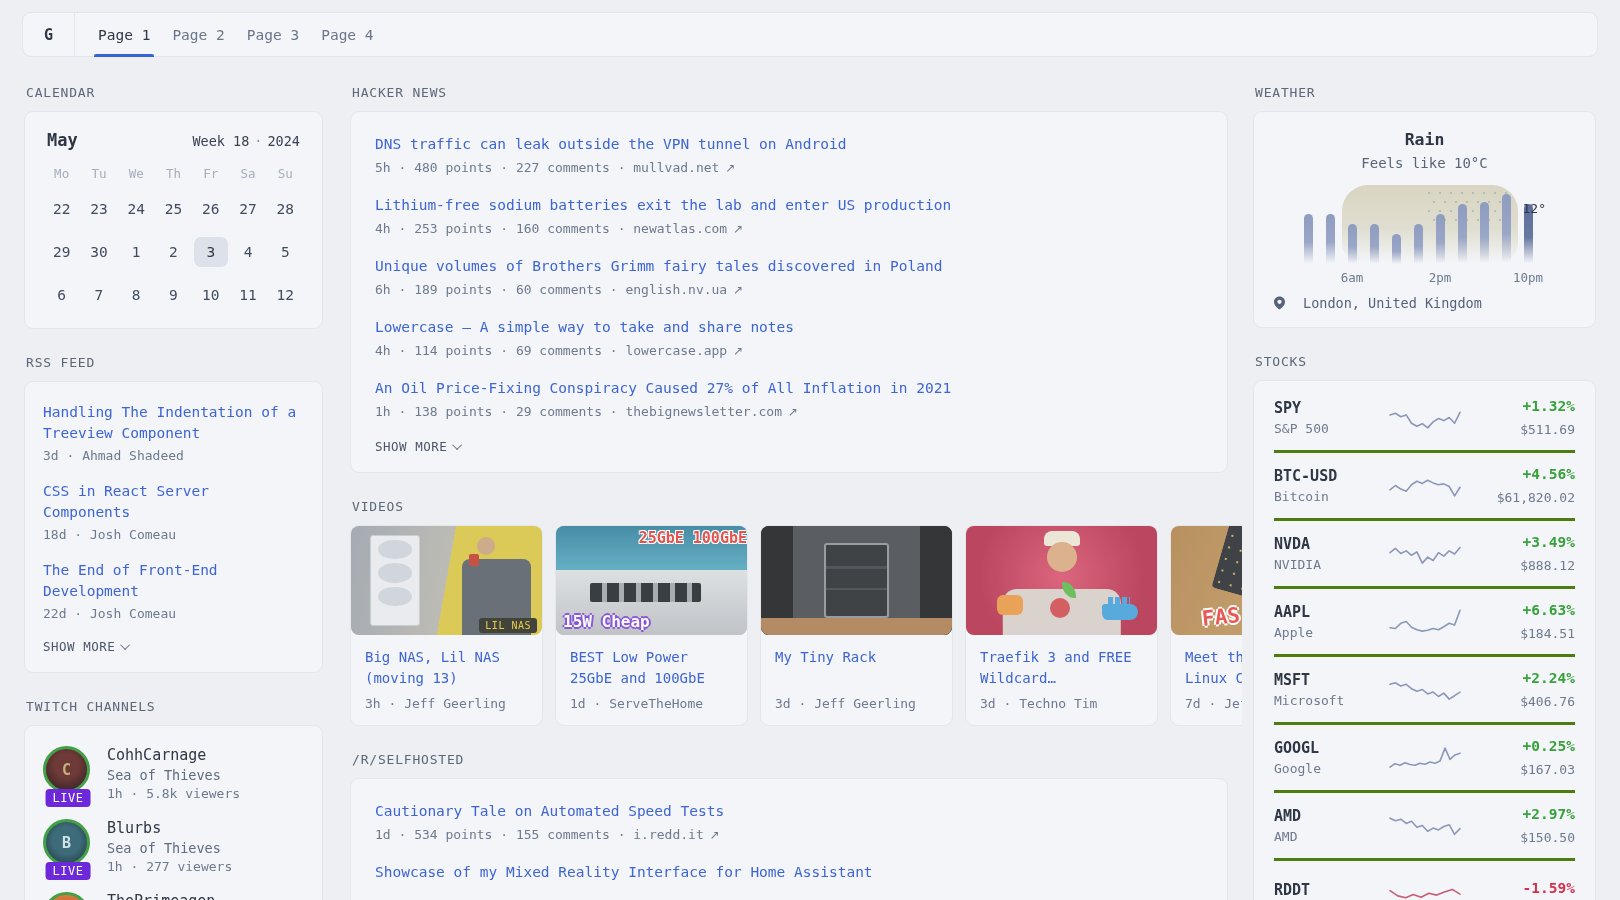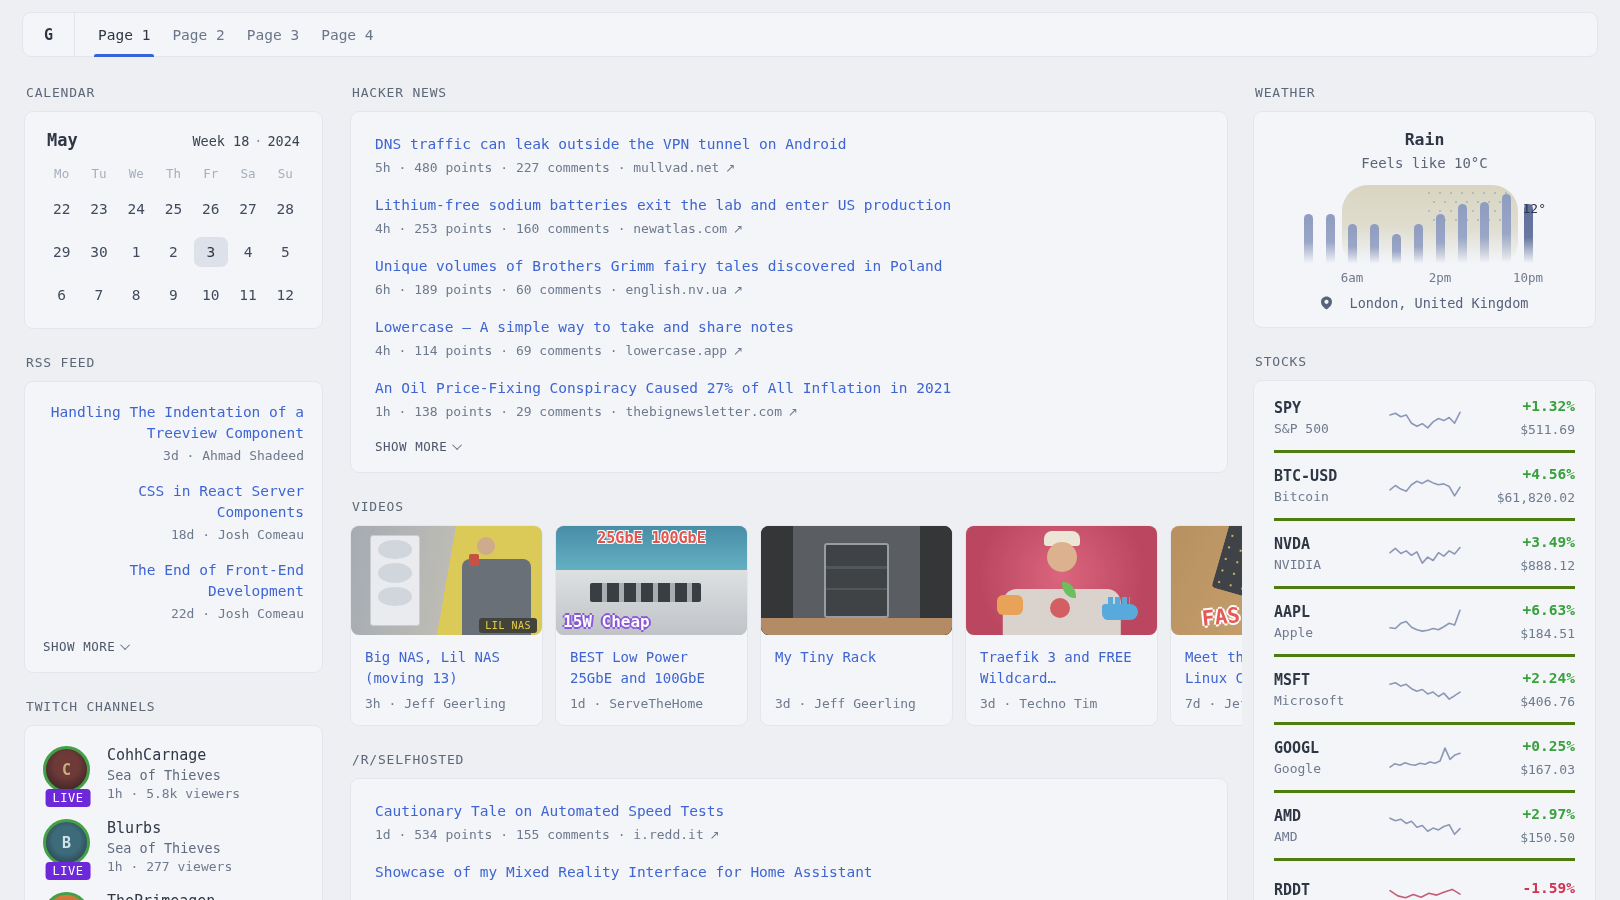--- a/index.html
+++ b/index.html
@@ -65,21 +65,21 @@
   .cal-head { display:flex; justify-content:space-between; align-items:baseline; padding:2px 4px 6px; }
   .cal-month { font-size:17px; font-weight:600; color:#2f3745; }
   .cal-week  { font-size:13.5px; color:#3a4352; }
   .cal-week .dot { color:#8a94a6; margin:0 5px; }
   .cal-grid { display:grid; grid-template-columns:repeat(7,1fr); row-gap:13px; text-align:center; margin-top:10px; }
   .cal-wd  { font-size:12.5px; color:#a7aebc; }
   .cal-day { font-size:14.5px; color:#414b5e; width:34px; height:30px; line-height:30px; margin:0 auto; border-radius:7px; }
   .cal-day.sel { background:#dde1e9; color:#2f3745; }
 
   
-  .list-card { padding:20px 18px 18px;text-align:right; }
+  .list-card { padding:20px 18px 18px; }
   .feed-item { margin-bottom:18px; }
   .feed-title { display:block; font-size:14.5px; line-height:21px; color:#3e65d2; }
   .feed-item .meta { margin-top:4px; }
 
   
   .tw-card { padding:20px 18px 40px; }
   .tw-row { display:flex; gap:14px; margin-bottom:18px; cursor:pointer; }
   .av-wrap { position:relative; width:50px; flex:none; }
   .av {
     width:47px; height:47px; border-radius:50%;
@@ -117,21 +117,21 @@
   
   .t1 { background:linear-gradient(100deg,#9aa0a8 0%,#b6b3ac 50%,#d9c33f 50%); }
   .t1 .tower { position:absolute; left:10%; top:8%; width:26%; height:84%; background:#e9ebee; border-radius:3px; border:1px solid #c3c7cd; }
   .t1 .tower i { display:block; width:70%; height:22%; margin:8% auto 0; border-radius:50%; background:#cdd2d9; }
   .t1 .head { position:absolute; left:66%; top:10%; width:18px; height:18px; border-radius:50%; background:#caa07a; }
   .t1 .body { position:absolute; left:58%; top:30%; width:36%; height:70%; border-radius:8px 8px 0 0; background:#565b63; }
   .t1 .mug { position:absolute; left:62%; top:26%; width:10px; height:12px; background:#c0392b; border-radius:2px; }
   .t1 .badge { position:absolute; right:5px; bottom:2px; background:#27271c; color:#e8c832; font-size:10px; font-weight:normal; padding:2px 6px; border-radius:3px; letter-spacing:.5px; }
   .t2 { background:#c9cdd1; }
   .t2 .sky { position:absolute; top:0; left:0; right:0; height:40%; background:linear-gradient(180deg,#2e7d9a,#4fa5bc); }
-  .t2 .toptxt { position:absolute; top:3px; width:100%; text-align:center; font-size:15px; font-weight:bold; color:#e03a31;
+  .t2 .toptxt { position:absolute; top:3px; width:100%; text-align:right; font-size:15px; font-weight:bold; color:#e03a31;
       text-shadow:-1px -1px 0 #fff,1px -1px 0 #fff,-1px 1px 0 #fff,1px 1px 0 #fff; }
   .t2 .switch { position:absolute; top:40%; left:0; right:0; bottom:0; background:linear-gradient(180deg,#dcdee0,#b9bcc0); }
   .t2 .ports { position:absolute; top:52%; left:18%; width:58%; height:18%;
       background:repeating-linear-gradient(90deg,#1d2126 0 12px,#9da2a8 12px 17px); border-radius:2px; }
   .t2 .bottxt { position:absolute; bottom:4px; left:7px; font-size:16px; font-weight:bold; color:#fff;
       text-shadow:-2px 0 0 #7a3fd4,2px 0 0 #7a3fd4,0 -2px 0 #7a3fd4,0 2px 0 #7a3fd4; }
   .t3 { background:#43464b; }
   .t3 .pill { position:absolute; top:0; bottom:0; width:17%; background:#17181a; }
   .t3 .pl { left:0; } .t3 .pr { right:0; }
   .t3 .desk { position:absolute; bottom:0; left:0; right:0; height:16%; background:#ab7c4e; }
@@ -163,21 +163,21 @@
     border-radius:26px 26px 20px 20px;
     background:linear-gradient(180deg, rgba(215,211,190,.95) 0%, rgba(215,211,190,.7) 55%, rgba(215,211,190,0) 100%);
   }
   .wdot { position:absolute; width:2.4px; height:2.4px; border-radius:50%; background:rgba(110,165,175,.6); }
   .wbars { position:absolute; left:0; bottom:20px; width:100%; height:74px; display:flex; align-items:flex-end; gap:13px; }
   .wbar { width:9px; flex:none; border-radius:5px 5px 0 0;
     background:linear-gradient(180deg,#8e9cc0 0%,#9aa6c6 55%, rgba(154,166,198,0) 97%); }
   .wbar.hl { background:linear-gradient(180deg,#5d6e9e 0%,#68789f 55%, rgba(104,120,159,0) 97%); }
   .wtemp { position:absolute; top:16px; left:219px; font-size:13px; color:#2f3745; }
   .wlab { position:absolute; bottom:0; transform:translateX(-50%); font-size:12.5px; color:#6e7a8d; }
-  .w-loc { display:flex; align-items:center; justify-content:center; gap:18px; margin-top:10px; font-size:13.5px; color:#57637a; }
+  .w-loc { display:flex; align-items:center; gap:18px; margin-top:10px; font-size:13.5px; color:#57637a; }
 
   
   .st-card { padding:4px 20px 20px; }
   .srow { display:flex; align-items:center; padding:13px 0; border-top:3px solid #4d7c0f; }
   .srow:first-child { border-top:none; }
   .sinfo { width:112px; flex:none; }
   .sticker { font-size:15px; font-weight:600; color:#2f3745; }
   .sname { font-size:13px; color:#6e7a8d; margin-top:4px; }
   .spark { width:78px; height:36px; flex:none; }
   .sright { margin-left:auto; text-align:right; }

